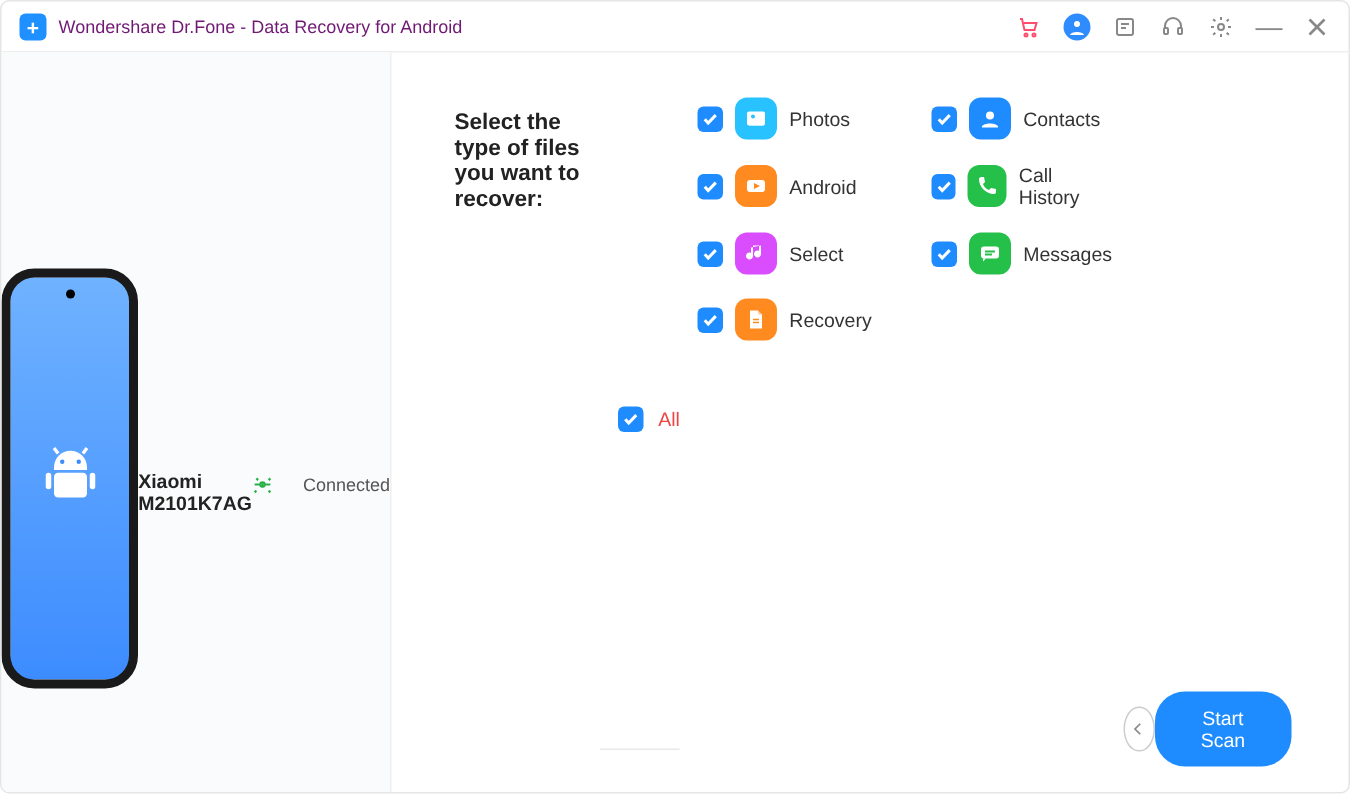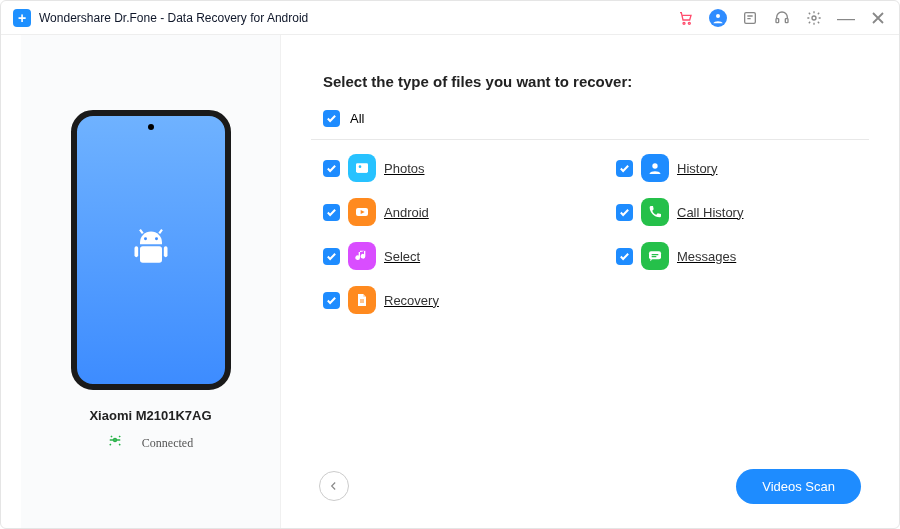--- a/index.html
+++ b/index.html
@@ -20,84 +20,83 @@
     border-bottom: 1px solid #eee;
   }
   .logo {
     width: 18px; height: 18px;
     background: #1E90FF;
     border-radius: 4px;
     display: flex; align-items: center; justify-content: center;
     margin-right: 8px;
   }
   .logo span { color: #fff; font-weight: bold; font-size: 14px; line-height: 0; }
-  .titlebar-title { font-size: 12px; color: #0f172a; }
+  .titlebar-title { font-size: 12px; color: #701a75; }
   .titlebar-spacer { flex: 1; }
   .titlebar-icons { display: flex; align-items: center; gap: 14px; }
   .tb-icon { width: 18px; height: 18px; display:flex; align-items:center; justify-content:center; color:#888; cursor:pointer; }
   .tb-icon svg { width: 16px; height: 16px; }
   .tb-avatar { width:18px; height:18px; border-radius:50%; background:#2f8cff; display:flex; align-items:center; justify-content:center; }
   .tb-cart { color:#ff4d6d; }
   .tb-min { font-size:18px; color:#888; line-height:0; }
   .tb-close svg { width:12px; height:12px; }
 
   
   .main { flex:1; display:flex; }
   .sidebar {
     width: 260px;
     background: #fafbfc;
     border-right: 1px solid #f0f0f0;
-    display:flex; flex-direction:column; align-items:center;
+    display:flex; flex-direction:row; align-items:center;
     padding-top: 75px;
-    margin-left: 20px;
   }
   .phone {
     width: 160px; height: 280px;
     background: linear-gradient(180deg,#6fb2ff,#3d8cff);
     border: 6px solid #1a1a1a;
     border-radius: 22px;
     position: relative;
     display:flex; align-items:center; justify-content:center;
   }
   .phone .notch {
     position:absolute; top:8px; left:50%; transform:translateX(-50%);
     width:6px; height:6px; background:#000; border-radius:50%;
   }
   .phone .android { color:#fff; }
   .phone .android svg { width:44px; height:44px; }
   .device-name { margin-top:18px; font-size:13px; font-weight:700; color:#222; }
-  .conn { margin-top:10px; display:flex; align-items:flex-end; gap:20px; font-size:12px; color:#555;font-family:Liberation Serif, serif; }
+  .conn { margin-top:10px; display:flex; align-items:flex-start; gap:20px; font-size:12px; color:#555; }
   .conn-ico { color:#2ab24a; }
 
   .content {
     flex:1; padding: 30px 30px 14px 30px;
-    display:flex; flex-direction:column;
+    display:flex; 
   }
   .heading { font-size:15px; font-weight:700; color:#222; margin: 8px 0 14px 12px; }
   .all-row {
     display:flex; align-items:center; gap:10px;
     padding: 6px 0 12px 12px;
     border-bottom: 1px solid #e8e8e8;
     margin-bottom: 14px;
   }
   .chk {
     width:17px; height:17px; border-radius:4px;
     background:#1E8CFF; display:flex; align-items:center; justify-content:center;
     cursor:pointer;
   }
   .chk svg { width:11px; height:11px; stroke:#fff; }
-  .all-label { font-size:13px; color:#000000; }
+  .all-label { font-size:13px; color:#ef4444; }
 
   .grid {
     display:grid; grid-template-columns: 1fr 1fr;
     column-gap: 40px; row-gap: 16px;
     padding-left: 12px;
     align-content: start;
   }
-  .file-item { display:flex; align-items:center; gap:8px;text-decoration:underline; }
+  .file-item { display:flex; align-items:center; gap:8px; }
   .ficon { width:28px; height:28px; border-radius:8px; display:flex; align-items:center; justify-content:center; }
   .ficon svg { width:16px; height:16px; fill:#fff; }
   .flabel { font-size:13px; color:#333; }
 
   .footer {
     margin-top:auto; height:56px;
     display:flex; align-items:center; justify-content:space-between;
     padding: 0 8px;
   }
   .back-btn {
@@ -224,21 +223,21 @@
             <svg viewBox="0 0 12 12" fill="none" stroke-width="2.2">
               <path d="M2 6l2.5 2.8L10 3"></path>
             </svg>
           </div>
           <div class="ficon" style="background: rgb(30, 140, 255);">
             <svg viewBox="0 0 24 24">
               <circle cx="12" cy="9" r="4"></circle>
               <path d="M4 20c1.5-4 14.5-4 16 0v1H4v-1z"></path>
             </svg>
           </div>
-          <div class="flabel">History</div>
+          <div class="flabel">Contacts</div>
         </div>
         <div class="file-item">
           <div class="chk">
             <svg viewBox="0 0 12 12" fill="none" stroke-width="2.2">
               <path d="M2 6l2.5 2.8L10 3"></path>
             </svg>
           </div>
           <div class="ficon" style="background: rgb(255, 138, 31);">
             <svg viewBox="0 0 24 24">
               <rect x="3" y="6" width="18" height="12" rx="3"></rect>
@@ -304,16 +303,16 @@
           <div class="flabel">Recovery</div>
         </div>
       </div>
 
     <div class="footer">
       <div class="back-btn">
         <svg viewBox="0 0 24 24" fill="none" stroke-width="2">
             <path d="M14 6l-6 6 6 6"></path>
           </svg>
       </div>
-      <button class="scan-btn">Videos Scan</button>
+      <button class="scan-btn">Start Scan</button>
     </div>
   </div>
 </div>
 
 </body></html>

